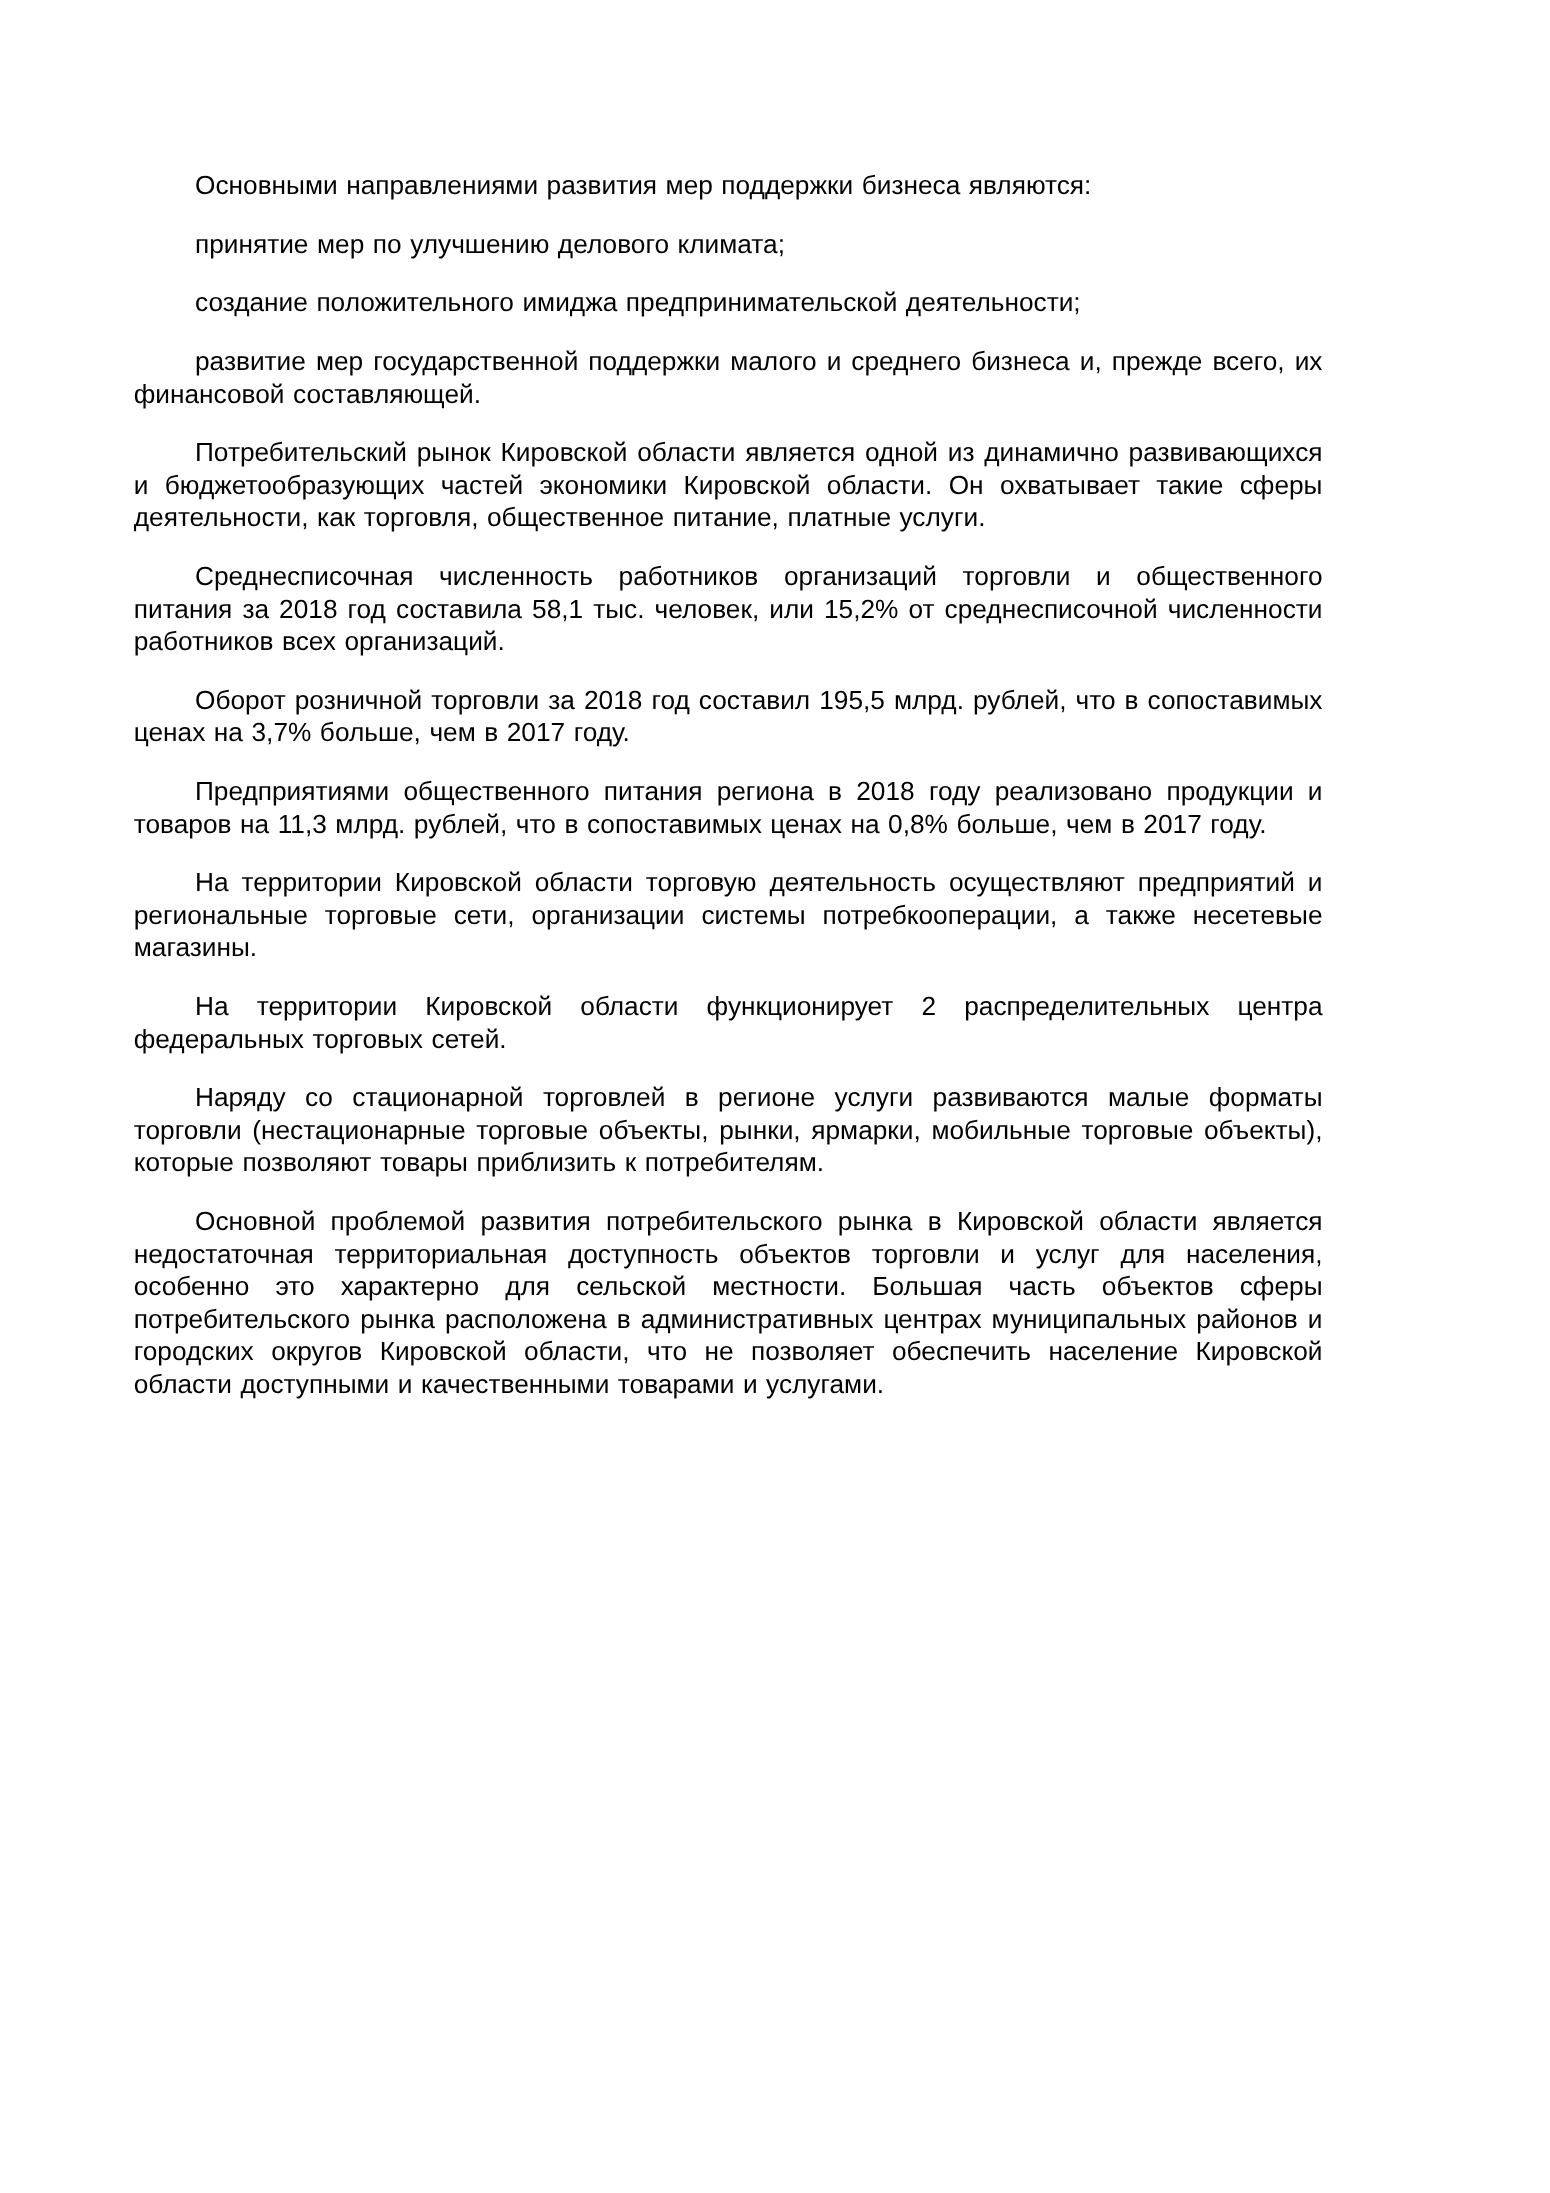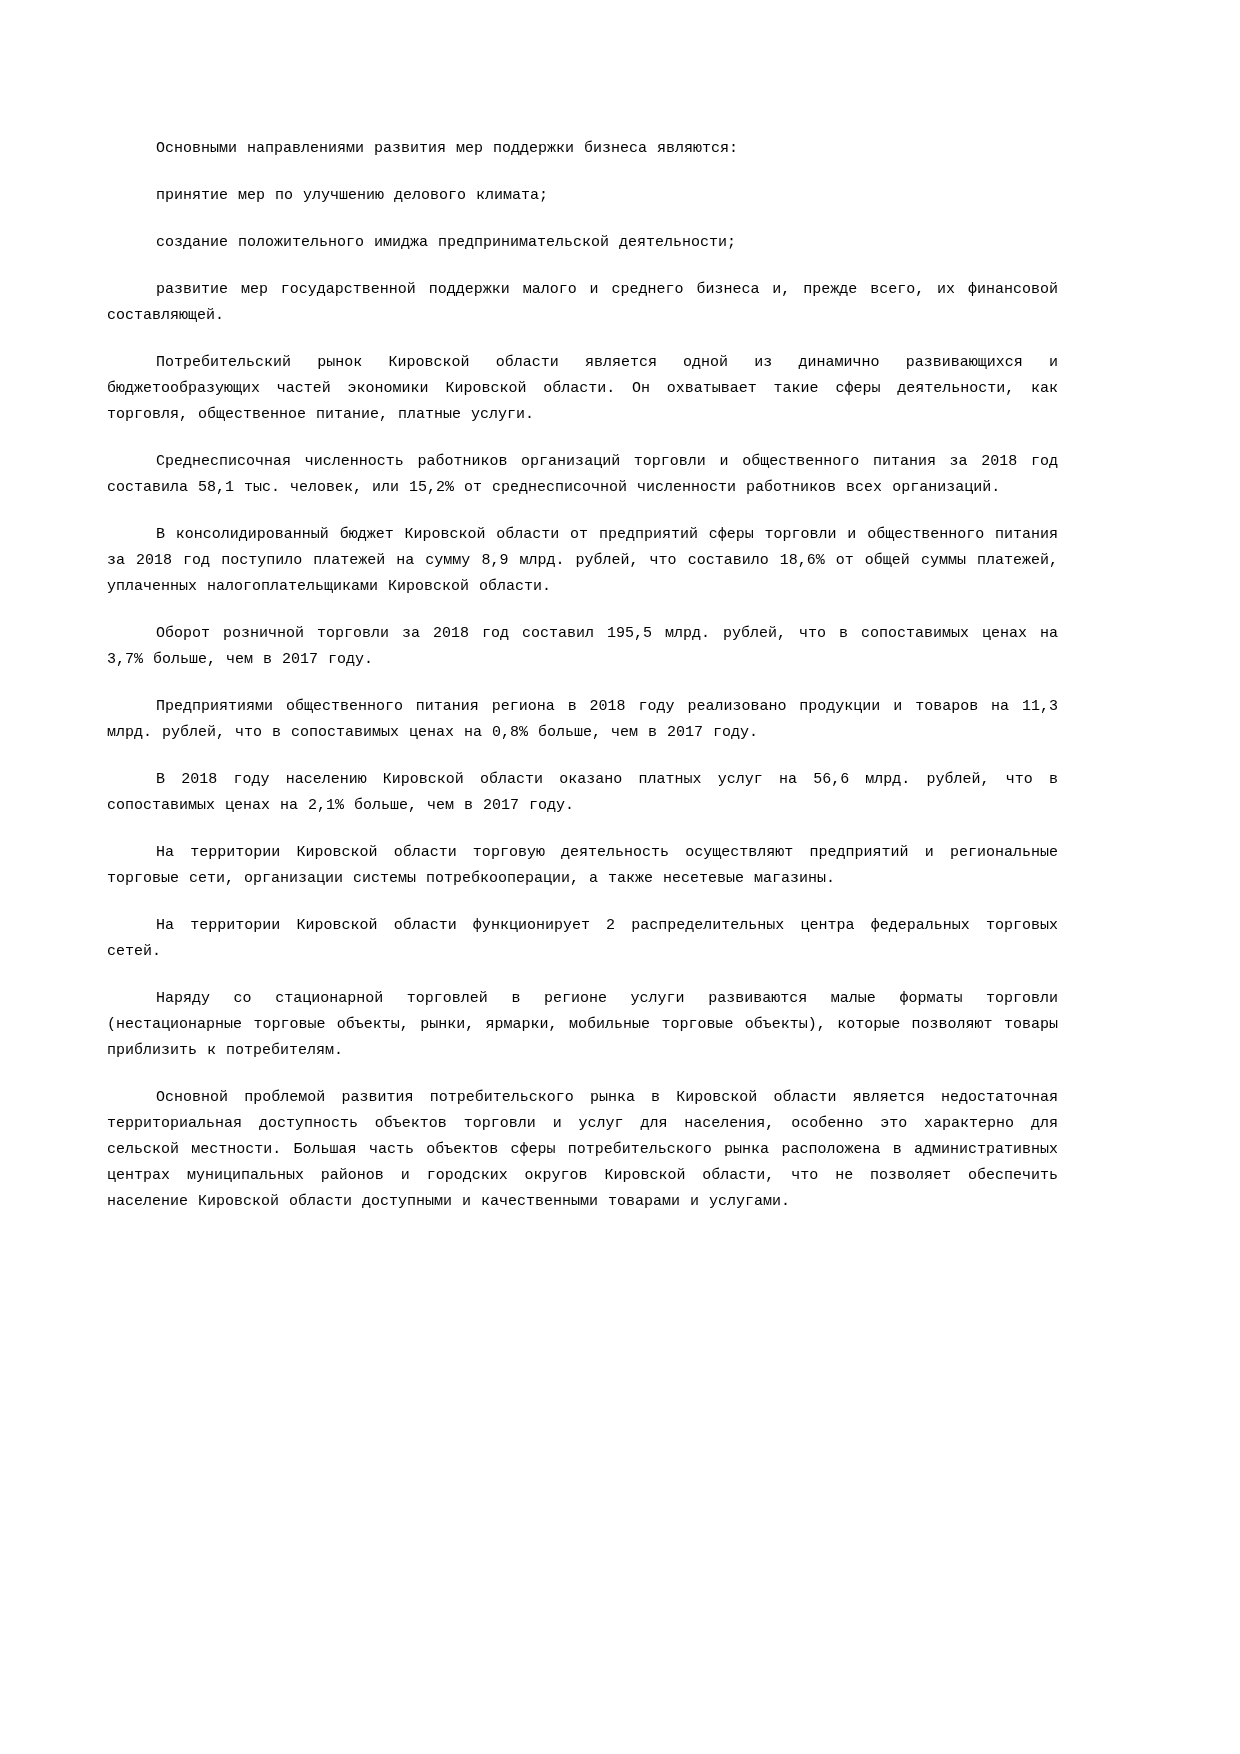--- a/index.html
+++ b/index.html
@@ -10,22 +10,22 @@
   .page {
     position: relative;
     width: 1240px;
     height: 1754px;
     background: #ffffff;
     box-sizing: border-box;
     padding: 136px 182px 100px 107px;
     overflow: hidden;
   }
   .doc-body {
-    font-family: Liberation Mono, monospace;
-    font-size: 15px;
+    font-family: Liberation Sans, sans-serif;
+    font-size: 21px;
     line-height: 26px;
     color: #000000;
     text-align: justify;
   }
   .doc-body p {
     margin: 0 0 21px 0;
     text-indent: 49px;
     word-spacing: 1px;
   }
 </style>
@@ -33,22 +33,20 @@
 <body>
 
 <div class="page">
   <div class="doc-body">
     <p>Основными направлениями развития мер поддержки бизнеса являются:</p>
     <p>принятие мер по улучшению делового климата;</p>
     <p>создание положительного имиджа предпринимательской деятельности;</p>
     <p>развитие мер государственной поддержки малого и среднего бизнеса и, прежде всего, их финансовой составляющей.</p>
     <p>Потребительский рынок Кировской области является одной из динамично развивающихся и бюджетообразующих частей экономики Кировской области. Он охватывает такие сферы деятельности, как торговля, общественное питание, платные услуги.</p>
     <p>Среднесписочная численность работников организаций торговли и общественного питания за 2018 год составила 58,1 тыс. человек, или 15,2% от среднесписочной численности работников всех организаций.</p>
-    <p>В консолидированный бюджет Кировской области от предприятий сферы торговли и общественного питания за 2018 год поступило платежей на сумму 8,9 млрд. рублей, что составило 18,6% от общей суммы платежей, уплаченных налогоплательщиками Кировской области.</p>
     <p>Оборот розничной торговли за 2018 год составил 195,5 млрд. рублей, что в сопоставимых ценах на 3,7% больше, чем в 2017 году.</p>
     <p>Предприятиями общественного питания региона в 2018 году реализовано продукции и товаров на 11,3 млрд. рублей, что в сопоставимых ценах на 0,8% больше, чем в 2017 году.</p>
-    <p>В 2018 году населению Кировской области оказано платных услуг на 56,6 млрд. рублей, что в сопоставимых ценах на 2,1% больше, чем в 2017 году.</p>
     <p>На территории Кировской области торговую деятельность осуществляют предприятий и региональные торговые сети, организации системы потребкооперации, а также несетевые магазины.</p>
     <p>На территории Кировской области функционирует 2 распределительных центра федеральных торговых сетей.</p>
     <p>Наряду со стационарной торговлей в регионе услуги развиваются малые форматы торговли (нестационарные торговые объекты, рынки, ярмарки, мобильные торговые объекты), которые позволяют товары приблизить к потребителям.</p>
     <p>Основной проблемой развития потребительского рынка в Кировской области является недостаточная территориальная доступность объектов торговли и услуг для населения, особенно это характерно для сельской местности. Большая часть объектов сферы потребительского рынка расположена в административных центрах муниципальных районов и городских округов Кировской области, что не позволяет обеспечить население Кировской области доступными и качественными товарами и услугами.</p>
   </div>
 </div>
 
 </body></html>

